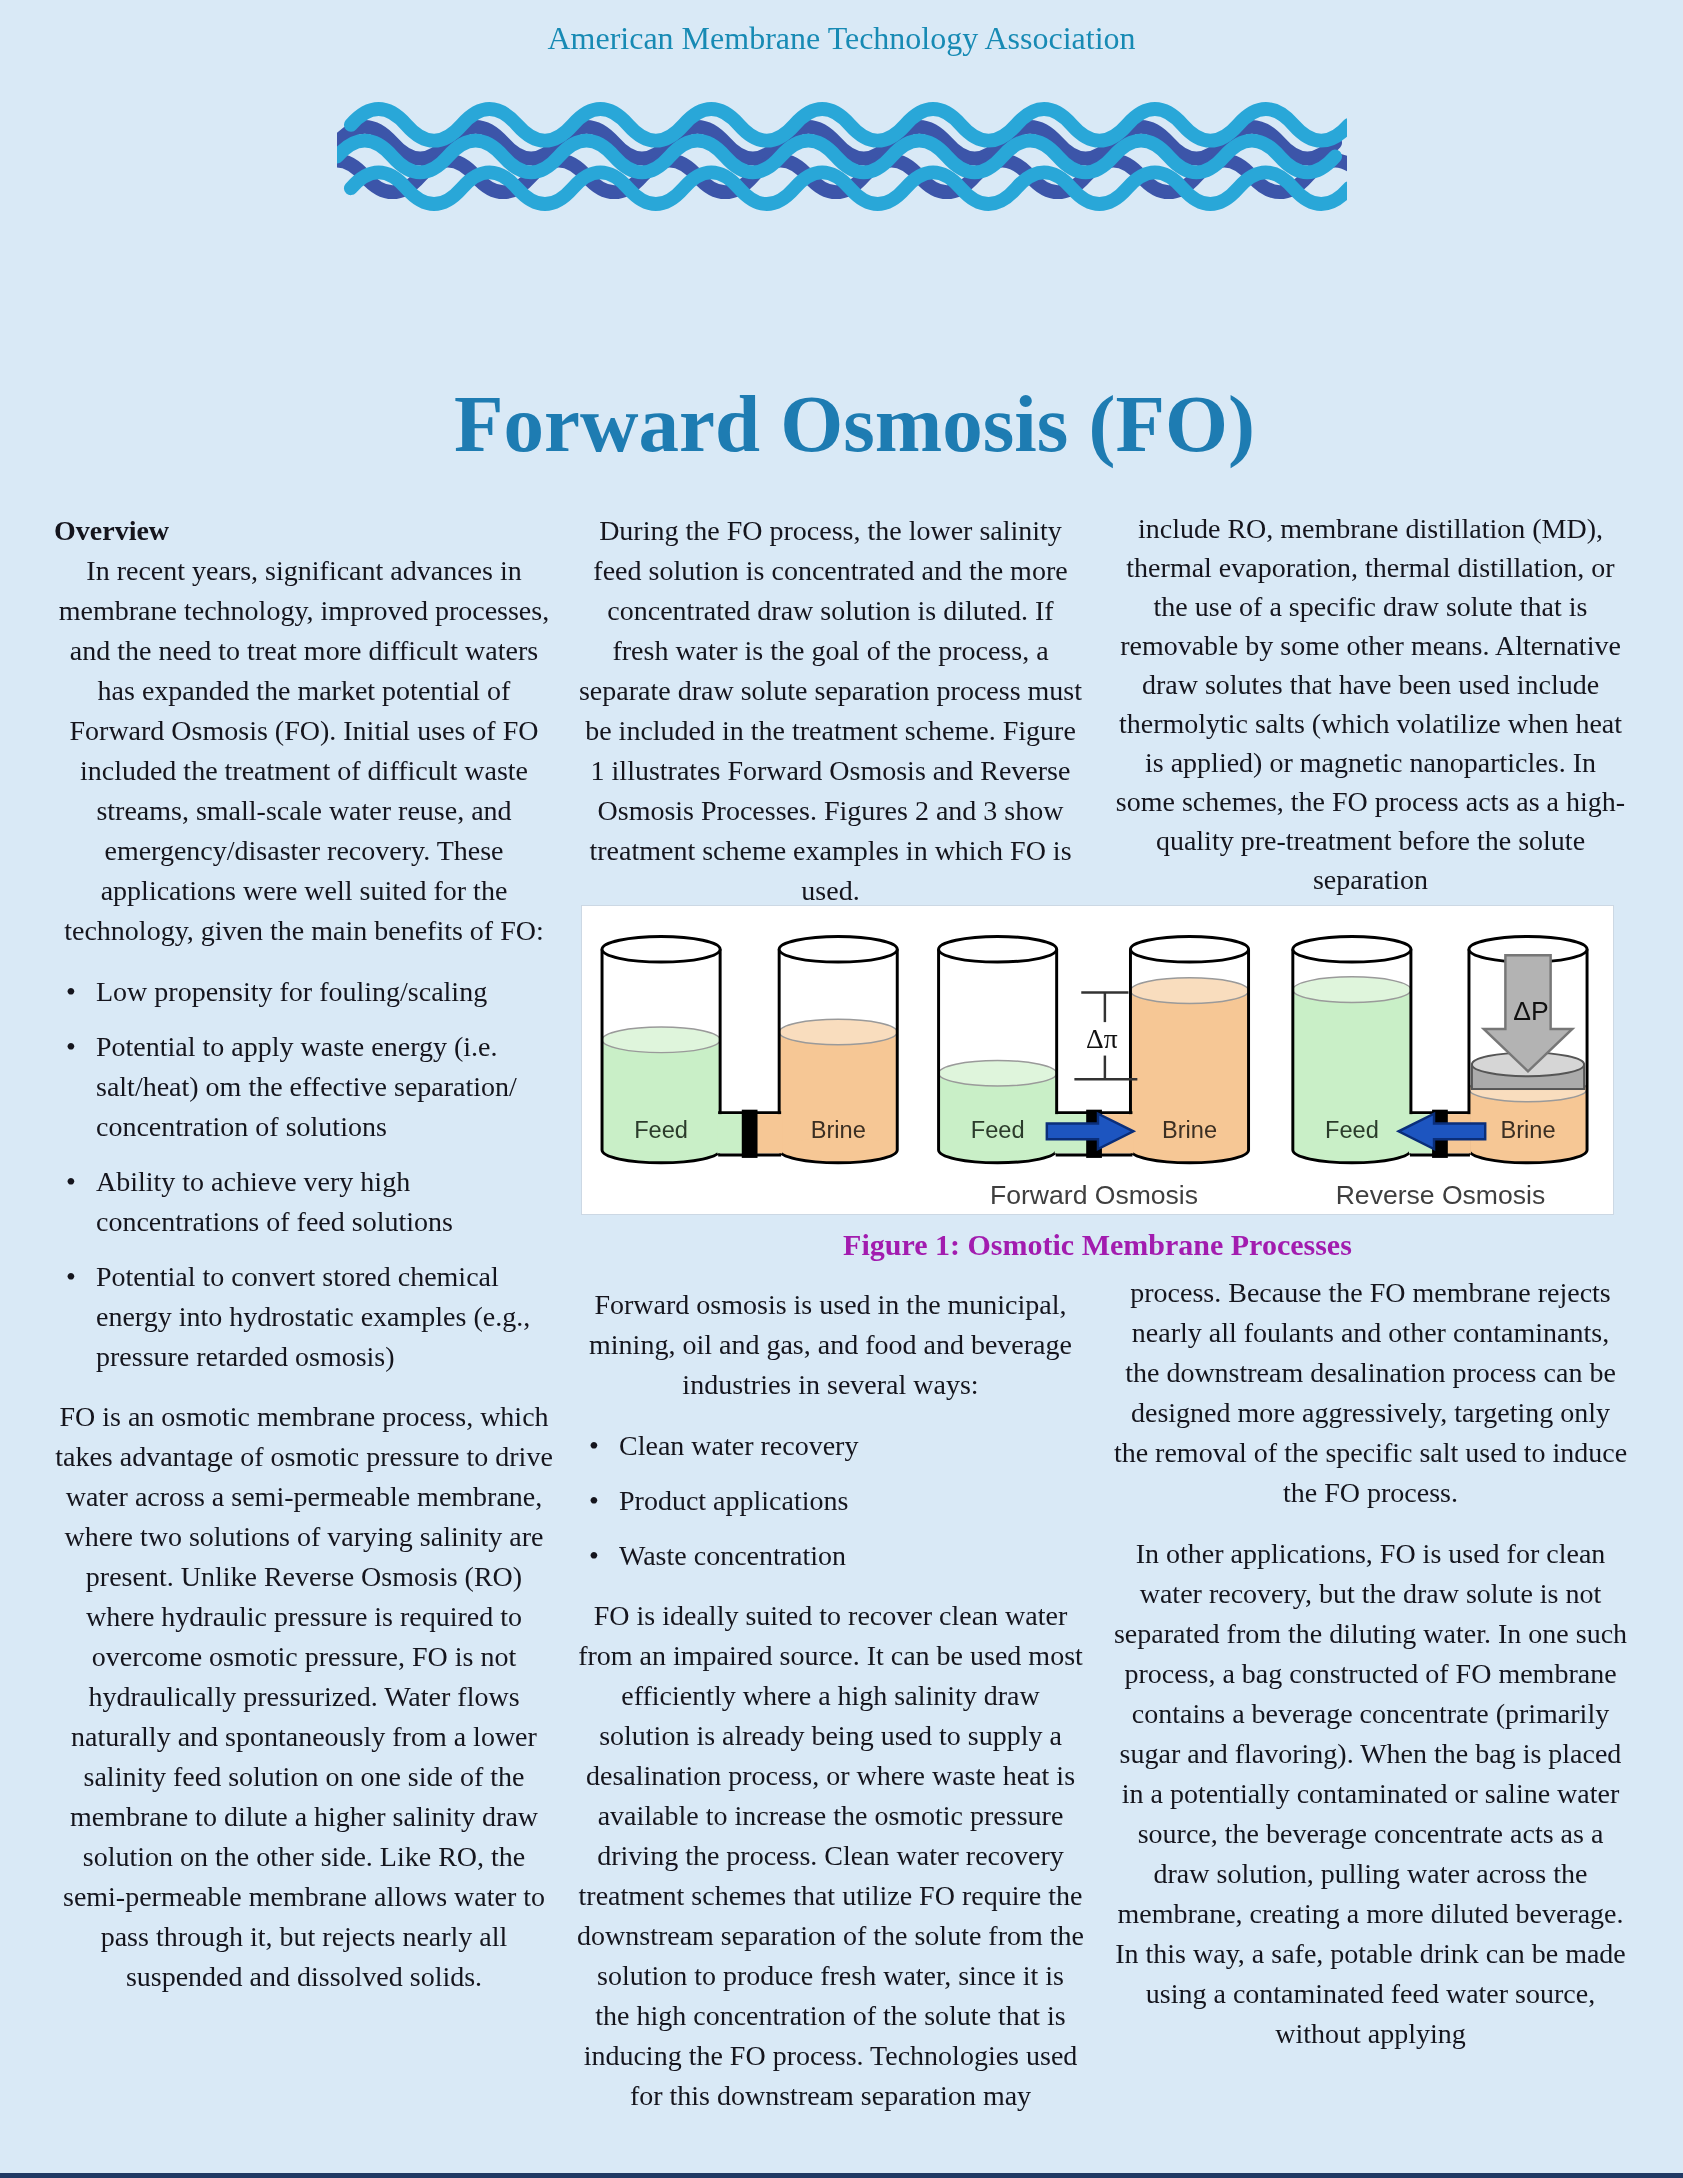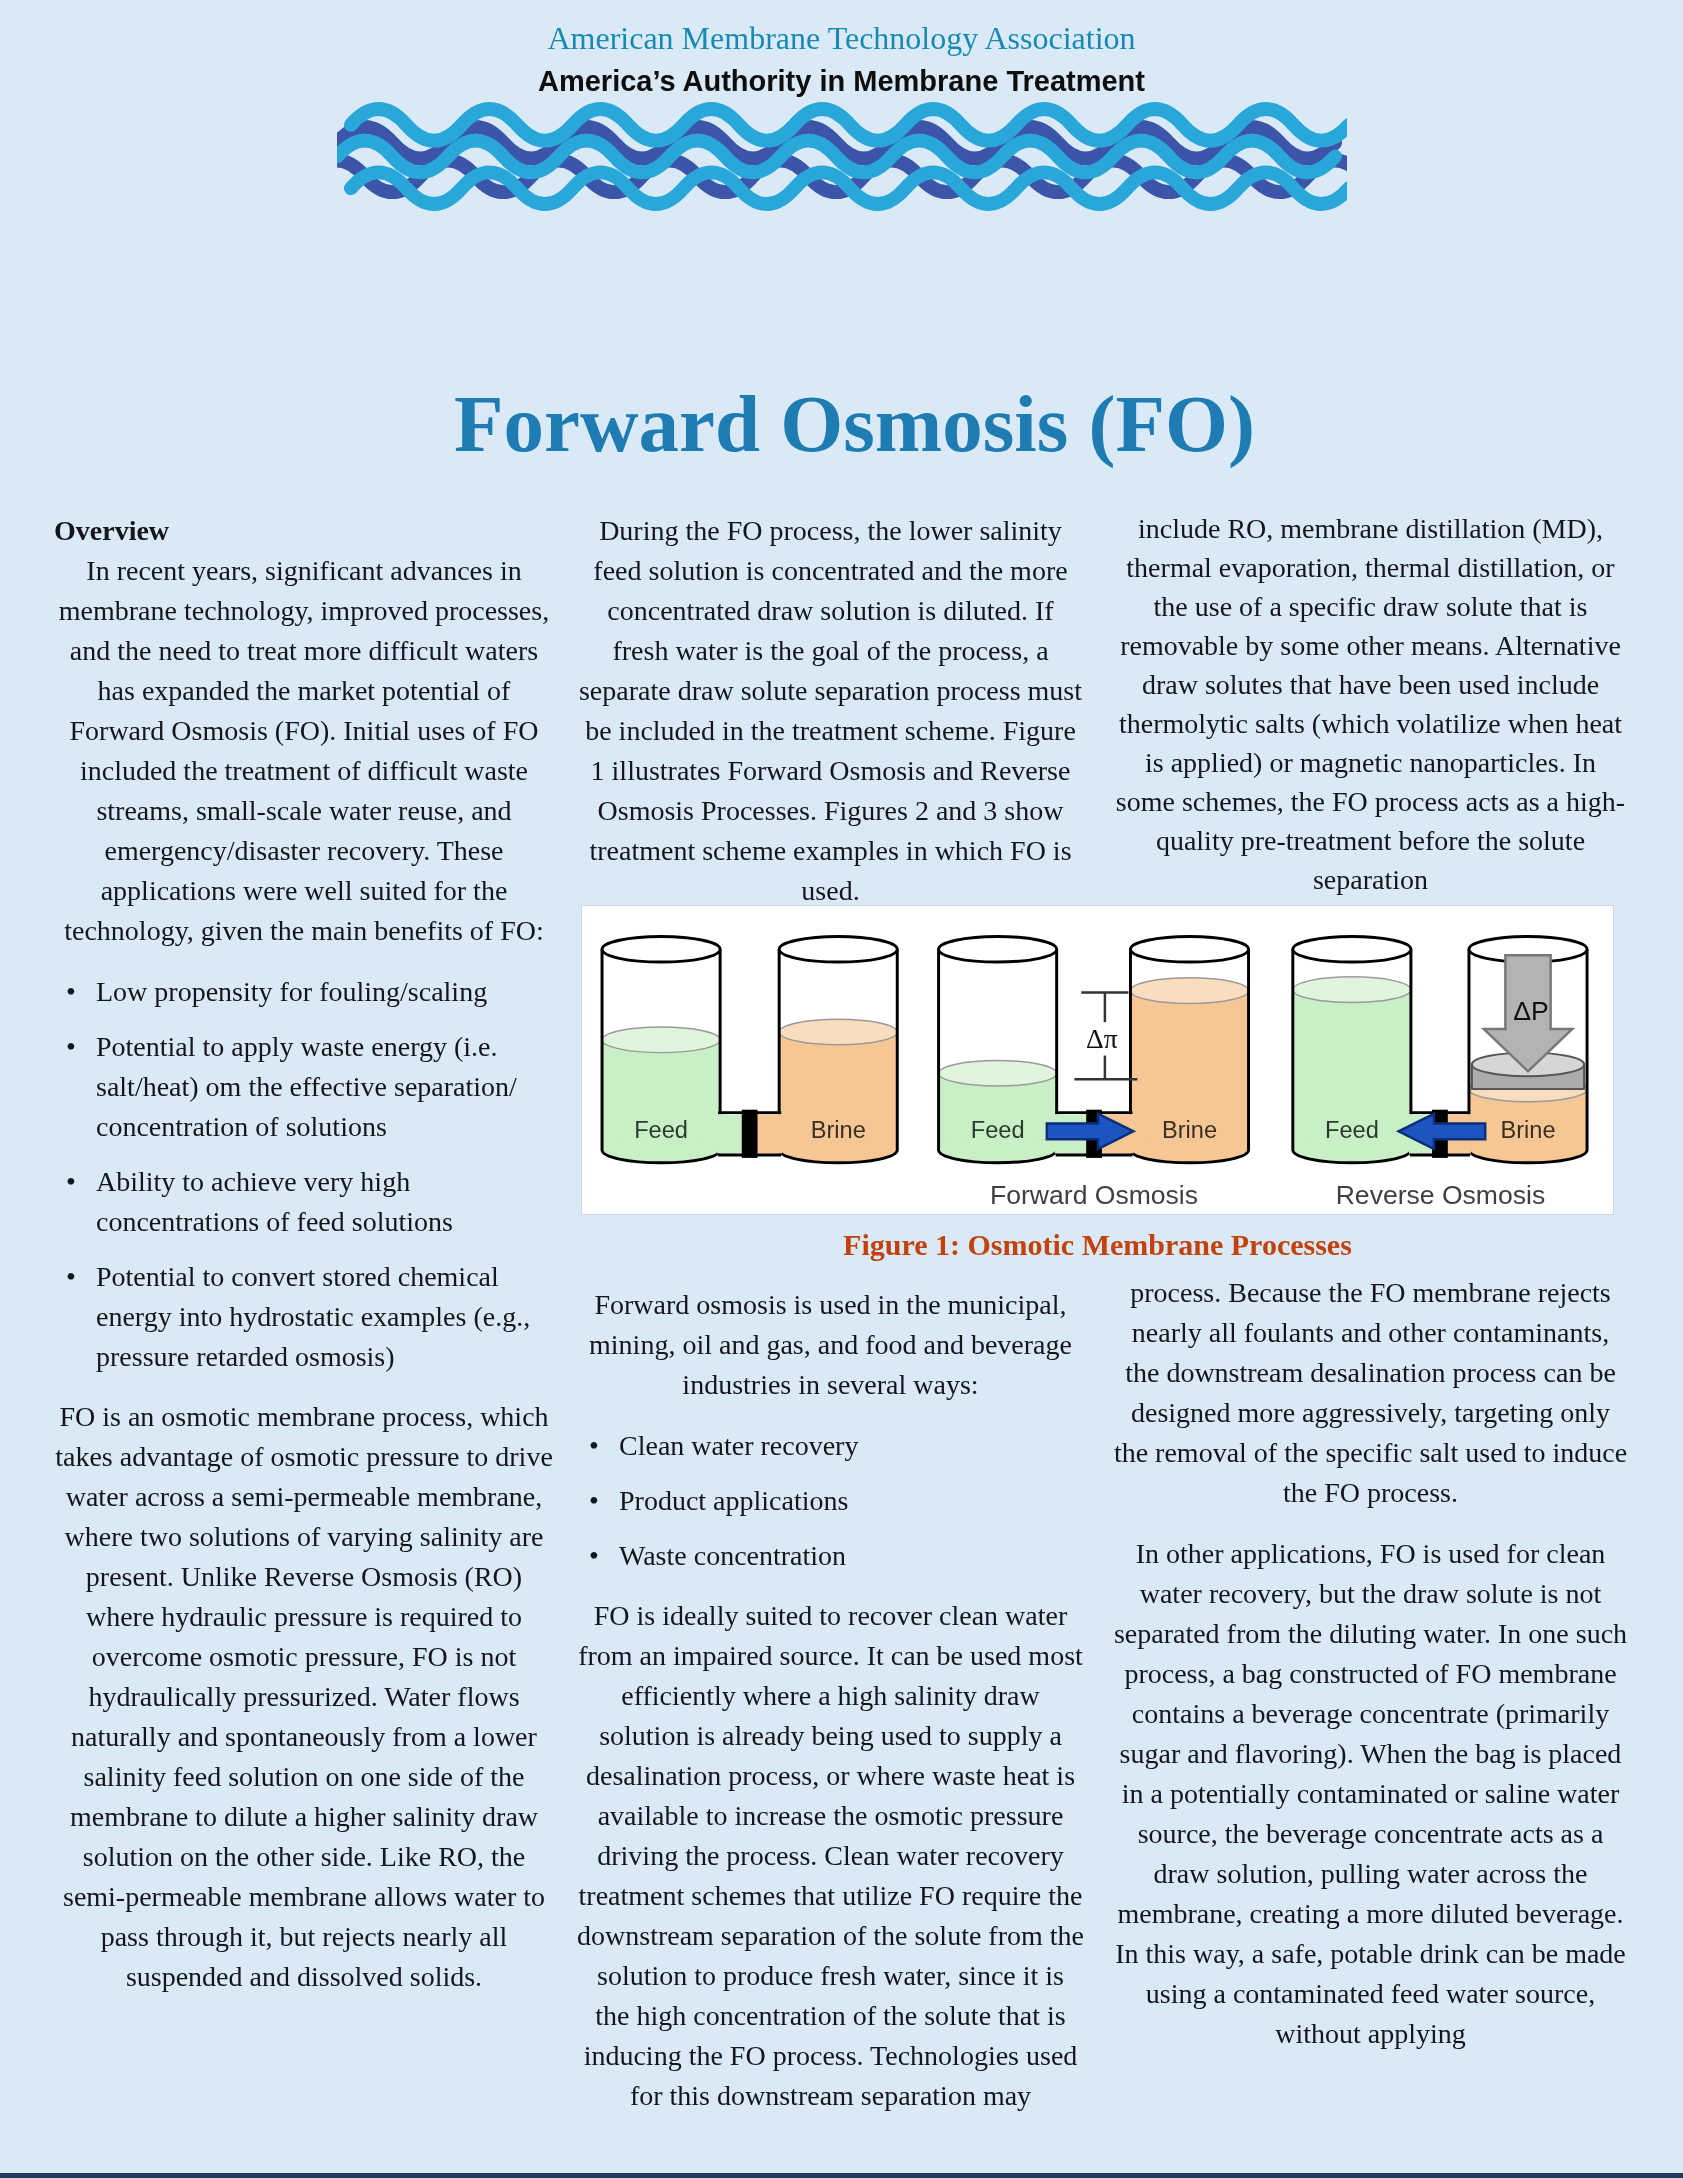--- a/index.html
+++ b/index.html
@@ -32,37 +32,36 @@
   #col2-top{left:577px;top:511px;width:507px;}
   #col3-top{left:1112px;top:509px;width:517px;line-height:39px;}
   #col2-bottom{left:577px;top:1285px;width:507px;}
   #col3-bottom{left:1112px;top:1273px;width:517px;}
 
   
   .figure-box{position:absolute;left:581px;top:905px;width:1033px;height:310px;background:#ffffff;
               border:1px solid #ccd8e4;box-sizing:border-box;}
   .figure-box svg{display:block;width:100%;height:100%;}
   .figure-caption{position:absolute;left:581px;top:1228px;width:1033px;text-align:center;
-                  font-weight:bold;font-size:30px;color:#c2410c;}
+                  font-weight:bold;font-size:30px;color:#a21caf;}
 
   .footer-bar{position:absolute;left:0;bottom:0;width:1683px;height:5px;background:#203A64;}
 </style>
 </head>
 <body>
 
 <div class="logo-wrap">
   <svg class="logo-waves" viewBox="0 0 1020 120" fill="none" aria-hidden="true">
     <path id="w-d1" stroke="#3C55A9" stroke-width="14" stroke-linecap="round" d="M0,44 q28,-32 56,0 t56,0 t56,0 t56,0 t56,0 t56,0 t56,0 t56,0 t56,0 t56,0 t56,0 t56,0 t56,0 t56,0 t56,0 t56,0 t56,0 t56,0"></path>
     <path id="w-d2" stroke="#3C55A9" stroke-width="14" stroke-linecap="round" d="M-28,78 q28,-32 56,0 t56,0 t56,0 t56,0 t56,0 t56,0 t56,0 t56,0 t56,0 t56,0 t56,0 t56,0 t56,0 t56,0 t56,0 t56,0 t56,0 t56,0 t56,0"></path>
     <path stroke="#29A7D8" stroke-width="14" stroke-linecap="round" d="M14,26 q28,-32 56,0 t56,0 t56,0 t56,0 t56,0 t56,0 t56,0 t56,0 t56,0 t56,0 t56,0 t56,0 t56,0 t56,0 t56,0 t56,0 t56,0 t56,0"></path>
     <path stroke="#29A7D8" stroke-width="14" stroke-linecap="round" d="M0,58 q28,-32 56,0 t56,0 t56,0 t56,0 t56,0 t56,0 t56,0 t56,0 t56,0 t56,0 t56,0 t56,0 t56,0 t56,0 t56,0 t56,0 t56,0 t56,0"></path>
     <path stroke="#29A7D8" stroke-width="14" stroke-linecap="round" d="M14,90 q28,-32 56,0 t56,0 t56,0 t56,0 t56,0 t56,0 t56,0 t56,0 t56,0 t56,0 t56,0 t56,0 t56,0 t56,0 t56,0 t56,0 t56,0 t56,0"></path>
   </svg>
   <div class="assoc-name">American Membrane Technology Association</div>
-  <div class="tagline">America’s Authority in Membrane Treatment</div>
 </div>
 
 <div class="page-title">Forward Osmosis (FO)</div>
 
 <div id="col1" class="col">
   <div class="col-heading">Overview</div>
   <p>In recent years, significant advances in membrane technology, improved processes, and the need to treat more difficult waters has expanded the market potential of Forward Osmosis (FO). Initial uses of FO included the treatment of difficult waste streams, small-scale water reuse, and emergency/disaster recovery. These applications were well suited for the technology, given the main benefits of FO:</p>
   <div class="bullets" id="col1-bullets">
       <div class="bullet-item">
         <div class="bullet-dot">•</div>

